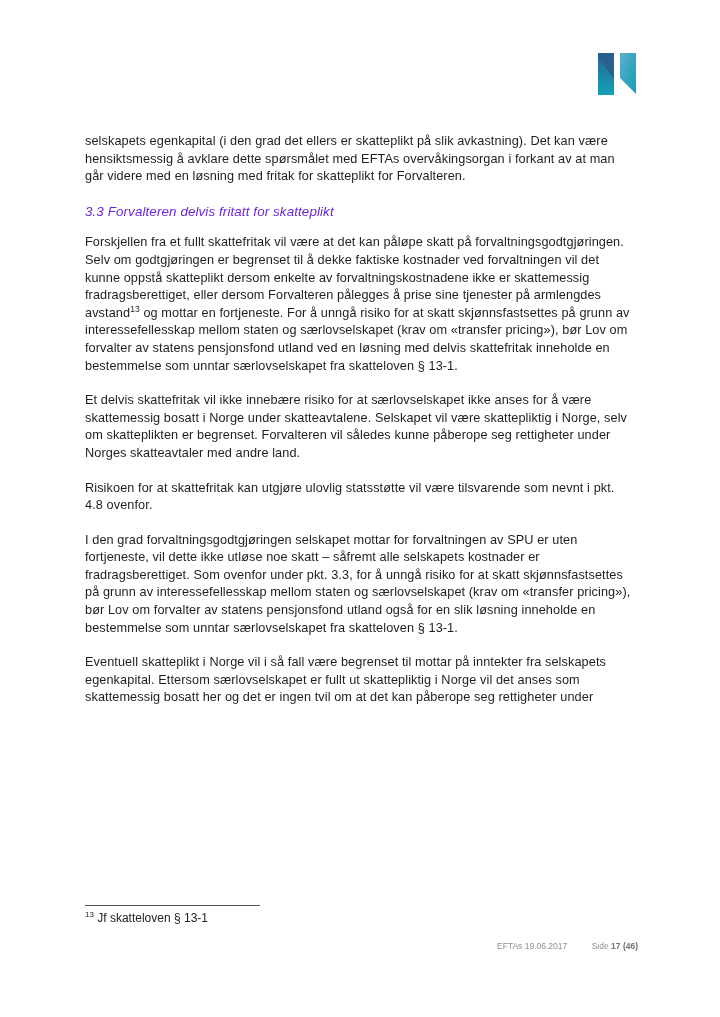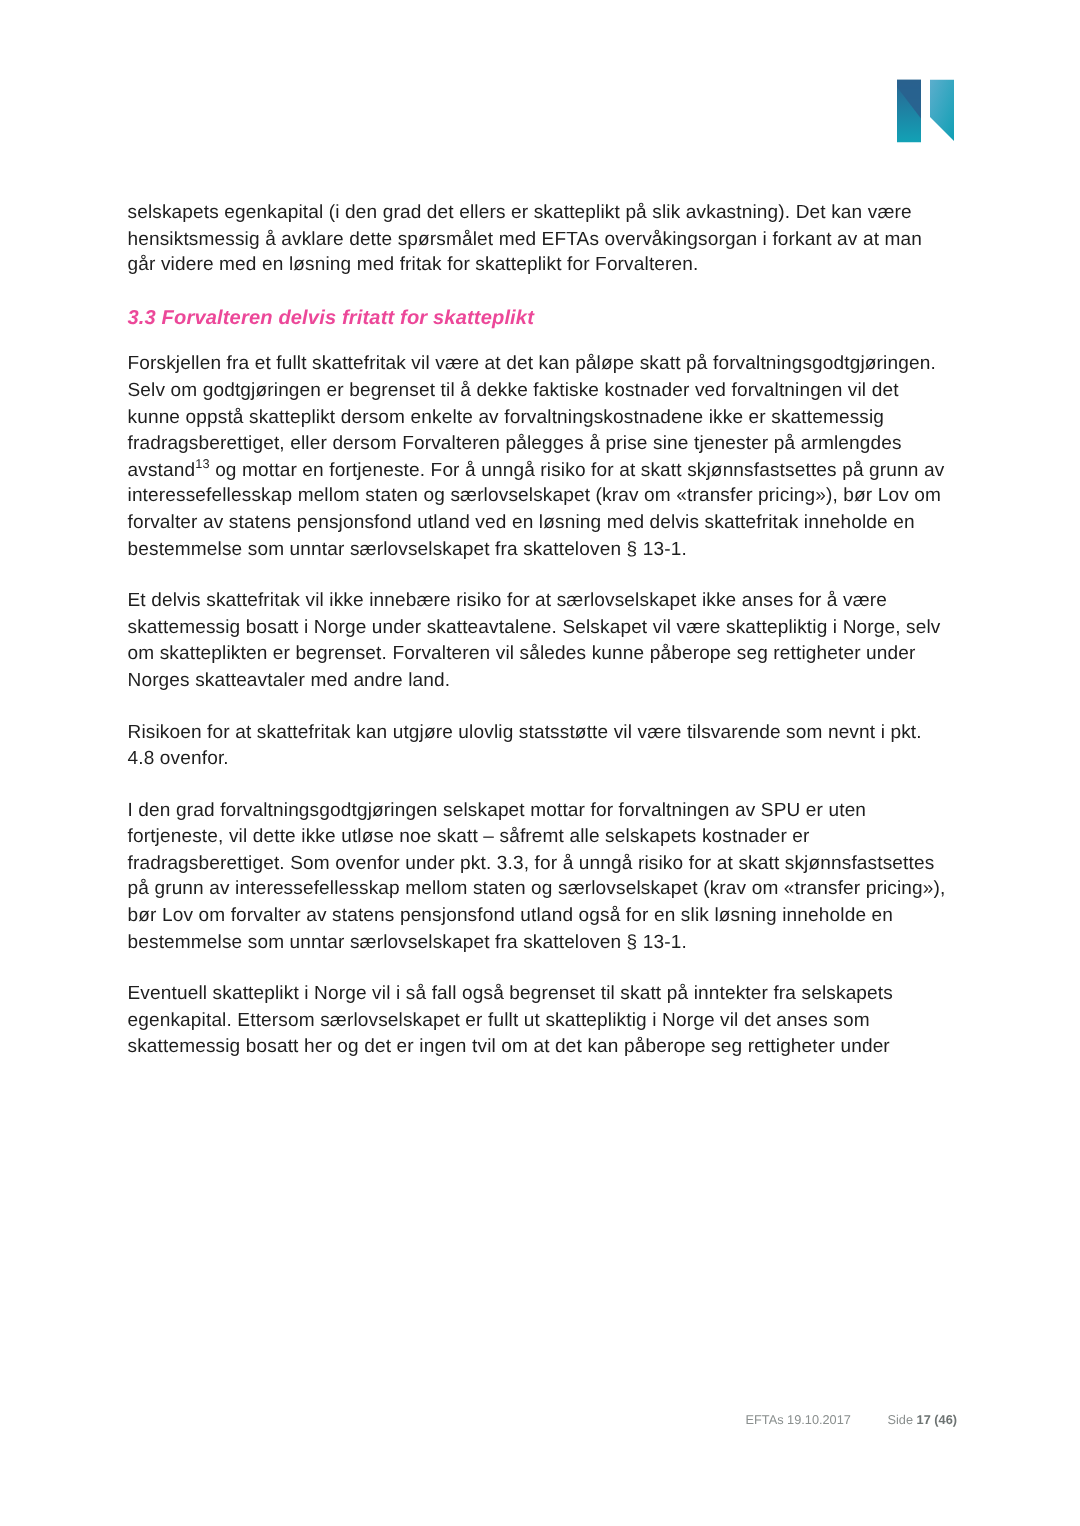--- a/index.html
+++ b/index.html
@@ -31,24 +31,24 @@
     font-size: 12.7px;
     line-height: 17.6px;
     letter-spacing: 0.1px;
   }
   .content p {
     margin: 0 0 17px 0;
   }
   .content h3 {
     font-size: 13.4px;
     line-height: 17.6px;
-    font-weight: bold;
+    font-weight: normal;
     font-style: italic;
     margin: 0 0 14px 0;
-    color: #ec4899;
+    color: #6d28d9;
   }
   sup.fnref {
     font-size: 8.5px;
     line-height: 0;
     vertical-align: super;
   }
   .footnote-area {
     position: absolute;
     left: 85px;
     top: 905px;
@@ -119,23 +119,27 @@
     <p><span>Forskjellen fra et fullt skattefritak vil være at det kan påløpe skatt på forvaltningsgodtgjøringen. Selv om godtgjøringen er begrenset til å dekke faktiske kostnader ved forvaltningen vil det kunne oppstå skatteplikt dersom enkelte av forvaltningskostnadene ikke er skattemessig fradragsberettiget, eller dersom Forvalteren pålegges å prise sine tjenester på armlengdes avstand</span><sup class="fnref">13</sup><span> og mottar en fortjeneste.  For å unngå risiko for at skatt skjønnsfastsettes på grunn av interessefellesskap mellom staten og særlovselskapet (krav om «transfer pricing»), bør Lov om forvalter av statens pensjonsfond utland ved en løsning med delvis skattefritak inneholde en bestemmelse som unntar særlovselskapet fra skatteloven § 13-1.</span></p>
 
     <p>Et delvis skattefritak vil ikke innebære risiko for at særlovselskapet ikke anses for å være skattemessig bosatt i Norge under skatteavtalene. Selskapet vil være skattepliktig i Norge, selv om skatteplikten er begrenset. Forvalteren vil således kunne påberope seg rettigheter under Norges skatteavtaler med andre land.</p>
 
     <p>Risikoen for at skattefritak kan utgjøre ulovlig statsstøtte vil være tilsvarende som nevnt i pkt. 4.8 ovenfor.</p>
 
 
 
     <p>I den grad forvaltningsgodtgjøringen selskapet mottar for forvaltningen av SPU er uten fortjeneste, vil dette ikke utløse noe skatt – såfremt alle selskapets kostnader er fradragsberettiget. Som ovenfor under pkt. 3.3, for å unngå risiko for at skatt skjønnsfastsettes på grunn av interessefellesskap mellom staten og særlovselskapet (krav om «transfer pricing»), bør Lov om forvalter av statens pensjonsfond utland også for en slik løsning inneholde en bestemmelse som unntar særlovselskapet fra skatteloven § 13-1.</p>
 
-    <p>Eventuell skatteplikt i Norge vil i så fall også begrenset til skatt på inntekter fra selskapets egenkapital. Ettersom særlovselskapet er fullt ut skattepliktig i Norge vil det anses som skattemessig bosatt her og det er ingen tvil om at det kan påberope seg rettigheter under</p>
+    <p>Eventuell skatteplikt i Norge vil i så fall være begrenset til mottar på inntekter fra selskapets egenkapital. Ettersom særlovselskapet er fullt ut skattepliktig i Norge vil det anses som skattemessig bosatt her og det er ingen tvil om at det kan påberope seg rettigheter under</p>
 
   </div>
 
+  <div class="footnote-area">
+    <div class="fn-rule"></div>
+    <p class="footnote"><sup>13</sup> <span>Jf skatteloven § 13-1</span></p>
+  </div>
 
   <div class="footer">
-    <span><span>EFTAs</span> <span>19.10.2017</span></span>
+    <span><span>EFTAs</span> <span>19.06.2017</span></span>
     <span><span>Side</span> <span class="strong">17</span> <span class="strong">(46)</span></span>
   </div>
 
 </div>
 
 </body></html>

